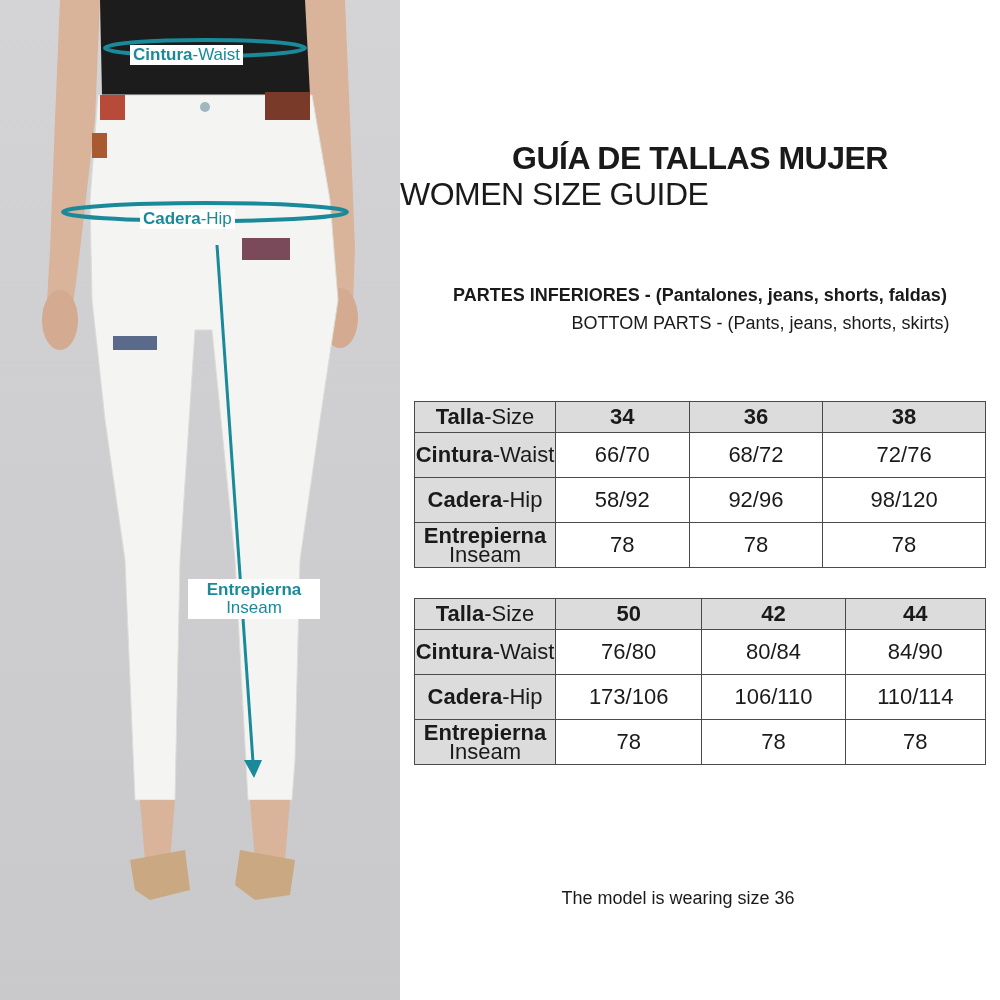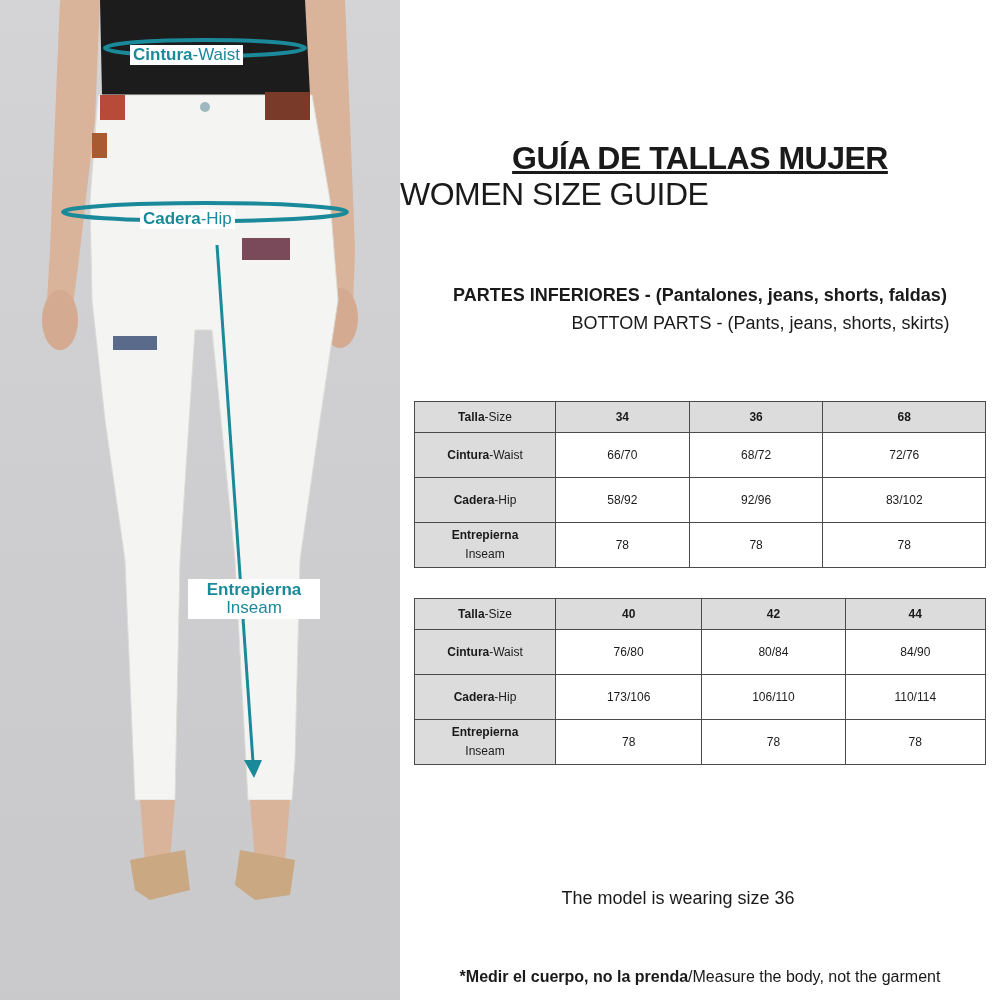--- a/index.html
+++ b/index.html
@@ -2,25 +2,25 @@
 <html><head>
 <meta charset="utf-8">
 <style>
   html, body { margin:0; padding:0; }
   body { width:1000px; height:1000px; position:relative; overflow:hidden; background:#ffffff; font-family:"Liberation Sans", sans-serif; color:#1a1a1a; }
   .photo { position:absolute; left:0; top:0; width:400px; height:1000px; background:linear-gradient(180deg,#d4d4d6 0%,#cfcfd1 40%,#c9c9cb 100%); overflow:hidden; }
   .photo svg { position:absolute; left:0; top:0; }
   .label-box { position:absolute; background:#ffffff; color:#1a8a9a; text-align:center; font-size:17px; line-height:18px; padding:1px 3px; }
   .label-box b { font-weight:bold; }
   .right { position:absolute; left:400px; top:0; width:600px; height:1000px; }
-  .title1 { position:absolute; left:0; width:600px; top:140px; text-align:center; font-weight:bold; font-size:32px; letter-spacing:-0.5px;text-decoration:underline; }
+  .title1 { position:absolute; left:0; width:600px; top:140px; text-align:center; font-weight:bold; font-size:32px; letter-spacing:-0.5px; }
   .title2 { position:absolute; left:0; width:600px; top:176px; font-size:32px; letter-spacing:-0.5px; }
   .sub1 { position:absolute; left:0; width:600px; top:285px; text-align:center; font-weight:bold; font-size:18px; }
   .sub2 { position:absolute; left:0; width:721px; top:313px; text-align:center; font-size:18px; }
-  table.size { position:absolute; left:14px; width:572px; border-collapse:collapse; font-size:12px; }
+  table.size { position:absolute; left:14px; width:572px; border-collapse:collapse; font-size:22px; }
   table.size td { border:1.5px solid #4a4a4a; text-align:center; padding:0; }
   table.size tr.hdr td { background:#dcdcdc; height:30px; font-weight:bold; }
   table.size tr.hdr td.rowlabel { font-weight:normal; }
   table.size td.rowlabel { background:#dcdcdc; width:140px; }
   table.size tr.r td { height:44px; }
   .rl-bold { font-weight:bold; }
   .inseam-l { display:block; line-height:19px; }
   .note1 { position:absolute; left:0; width:600px; top:866px; text-align:center; font-weight:bold; font-size:17px; }
   .note2 { position:absolute; left:0; width:556px; top:888px; text-align:center; font-size:18px; }
   .foot { position:absolute; left:0; width:600px; top:968px; text-align:center; font-size:16px; }
@@ -76,51 +76,51 @@
   <div class="title2">WOMEN SIZE GUIDE</div>
   <div class="sub1">PARTES INFERIORES - (Pantalones, jeans, shorts, faldas)</div>
   <div class="sub2">BOTTOM PARTS - (Pants, jeans, shorts, skirts)</div>
 
   <table class="size" style="top:401px;">
     <tbody>
         <tr class="hdr">
       <td class="rowlabel"><span class="rl-bold">Talla</span><span>-Size</span></td>
       <td>34</td>
       <td>36</td>
-      <td>68</td>
+      <td>38</td>
     </tr>
     <tr class="r">
       <td class="rowlabel"><span class="rl-bold">Cintura</span><span>-Waist</span></td>
       <td>66/70</td>
       <td>68/72</td>
       <td>72/76</td>
     </tr>
     <tr class="r">
       <td class="rowlabel"><span class="rl-bold">Cadera</span><span>-Hip</span></td>
       <td>58/92</td>
       <td>92/96</td>
-      <td>83/102</td>
+      <td>98/120</td>
     </tr>
     <tr class="r">
       <td class="rowlabel">
             <span class="inseam-l rl-bold">Entrepierna</span>
             <span class="inseam-l">Inseam</span>
           </td>
       <td>78</td>
       <td>78</td>
       <td>78</td>
     </tr>
   </tbody>
     </table>
 
   <table class="size" style="top:598px;">
     <tbody>
         <tr class="hdr">
       <td class="rowlabel"><span class="rl-bold">Talla</span><span>-Size</span></td>
-      <td>40</td>
+      <td>50</td>
       <td>42</td>
       <td>44</td>
     </tr>
     <tr class="r">
       <td class="rowlabel"><span class="rl-bold">Cintura</span><span>-Waist</span></td>
       <td>76/80</td>
       <td>80/84</td>
       <td>84/90</td>
     </tr>
     <tr class="r">
@@ -135,14 +135,13 @@
             <span class="inseam-l">Inseam</span>
           </td>
       <td>78</td>
       <td>78</td>
       <td>78</td>
     </tr>
   </tbody>
     </table>
 
   <div class="note2">The model is wearing size 36</div>
-  <div class="foot"><b>*Medir el cuerpo, no la prenda</b><span>/Measure the body, not the garment</span></div>
 </div>
 
 </body></html>

